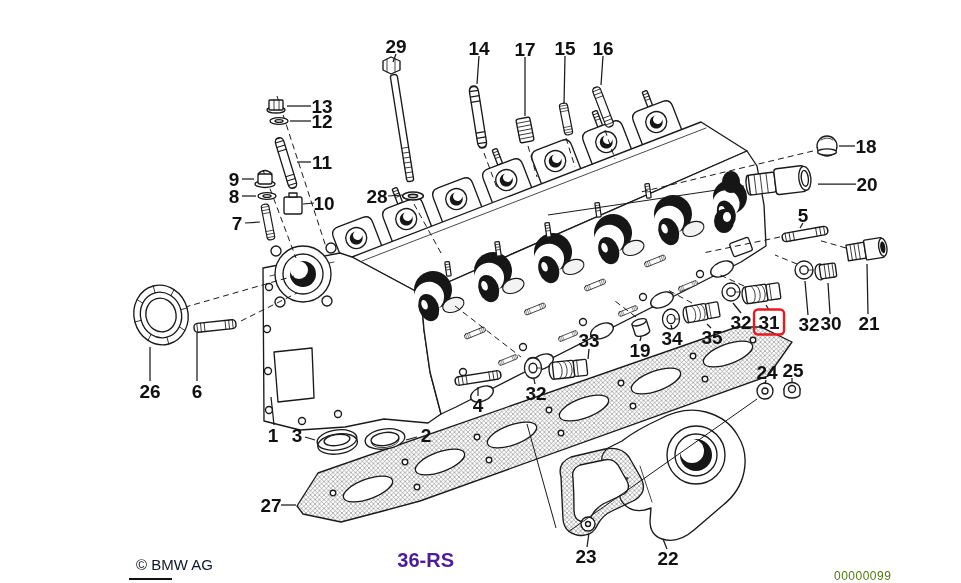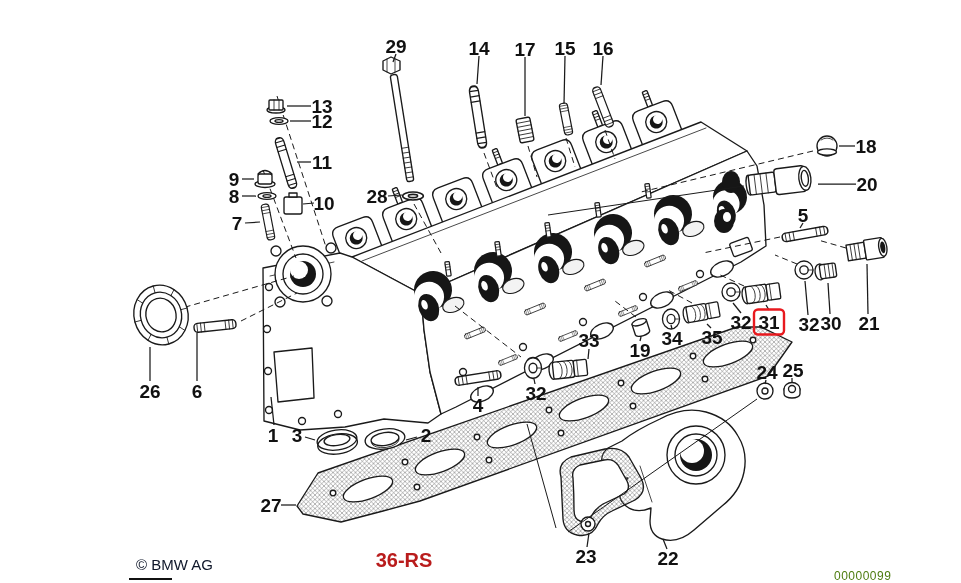--- a/index.html
+++ b/index.html
@@ -13,22 +13,22 @@
   .dk{fill:#161616;stroke:none;}
   .w{fill:#ffffff;stroke:none;}
   .lite{fill:#f3f3f3;stroke:#1a1a1a;stroke-width:1.1;}
   .dash{fill:none;stroke:#1a1a1a;stroke-width:1;stroke-dasharray:6 4;}
   .aline{fill:none;stroke:#1a1a1a;stroke-width:1;}
   .leader{stroke:#1a1a1a;stroke-width:1.25;fill:none;}
   .callout-text{font:700 19px "Liberation Sans",sans-serif;fill:#111;text-anchor:middle;}
   .hl-box{fill:none;stroke-width:2.4;}
   
   .copyright{position:absolute;left:136px;top:556px;font:400 15px "Liberation Sans",sans-serif;color:#0f172a;}
-  .diagram-code{position:absolute;left:354px;top:549px;width:100px;text-align:center;
-                font:700 20px "Liberation Sans",sans-serif;color:#b91c1c;}
+  .diagram-code{position:absolute;left:354px;top:549px;width:100px;text-align:right;
+                font:700 20px "Liberation Sans",sans-serif;color:#4c1d95;}
   .doc-number{position:absolute;left:834px;top:569px;font:400 12px "Liberation Sans",sans-serif;
               color:#4d7c0f;letter-spacing:0.5px;}
   .footer-rule{position:absolute;left:129px;top:578px;width:43px;height:2px;background:#111;}
 </style>
 </head>
 <body>
 
 <div class="stage">
 
   <svg width="961" height="583" viewBox="0 0 961 583">

